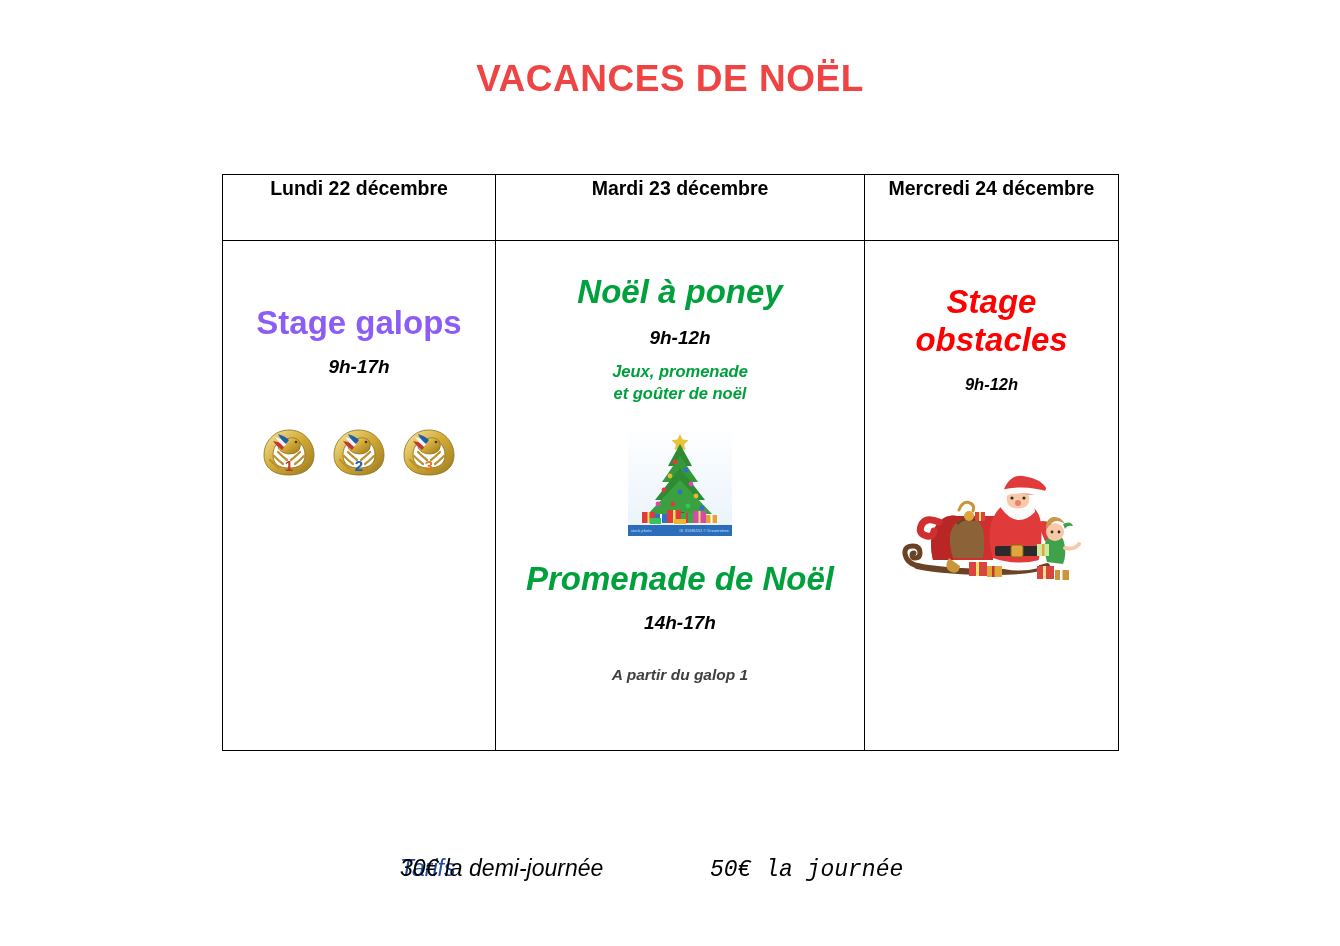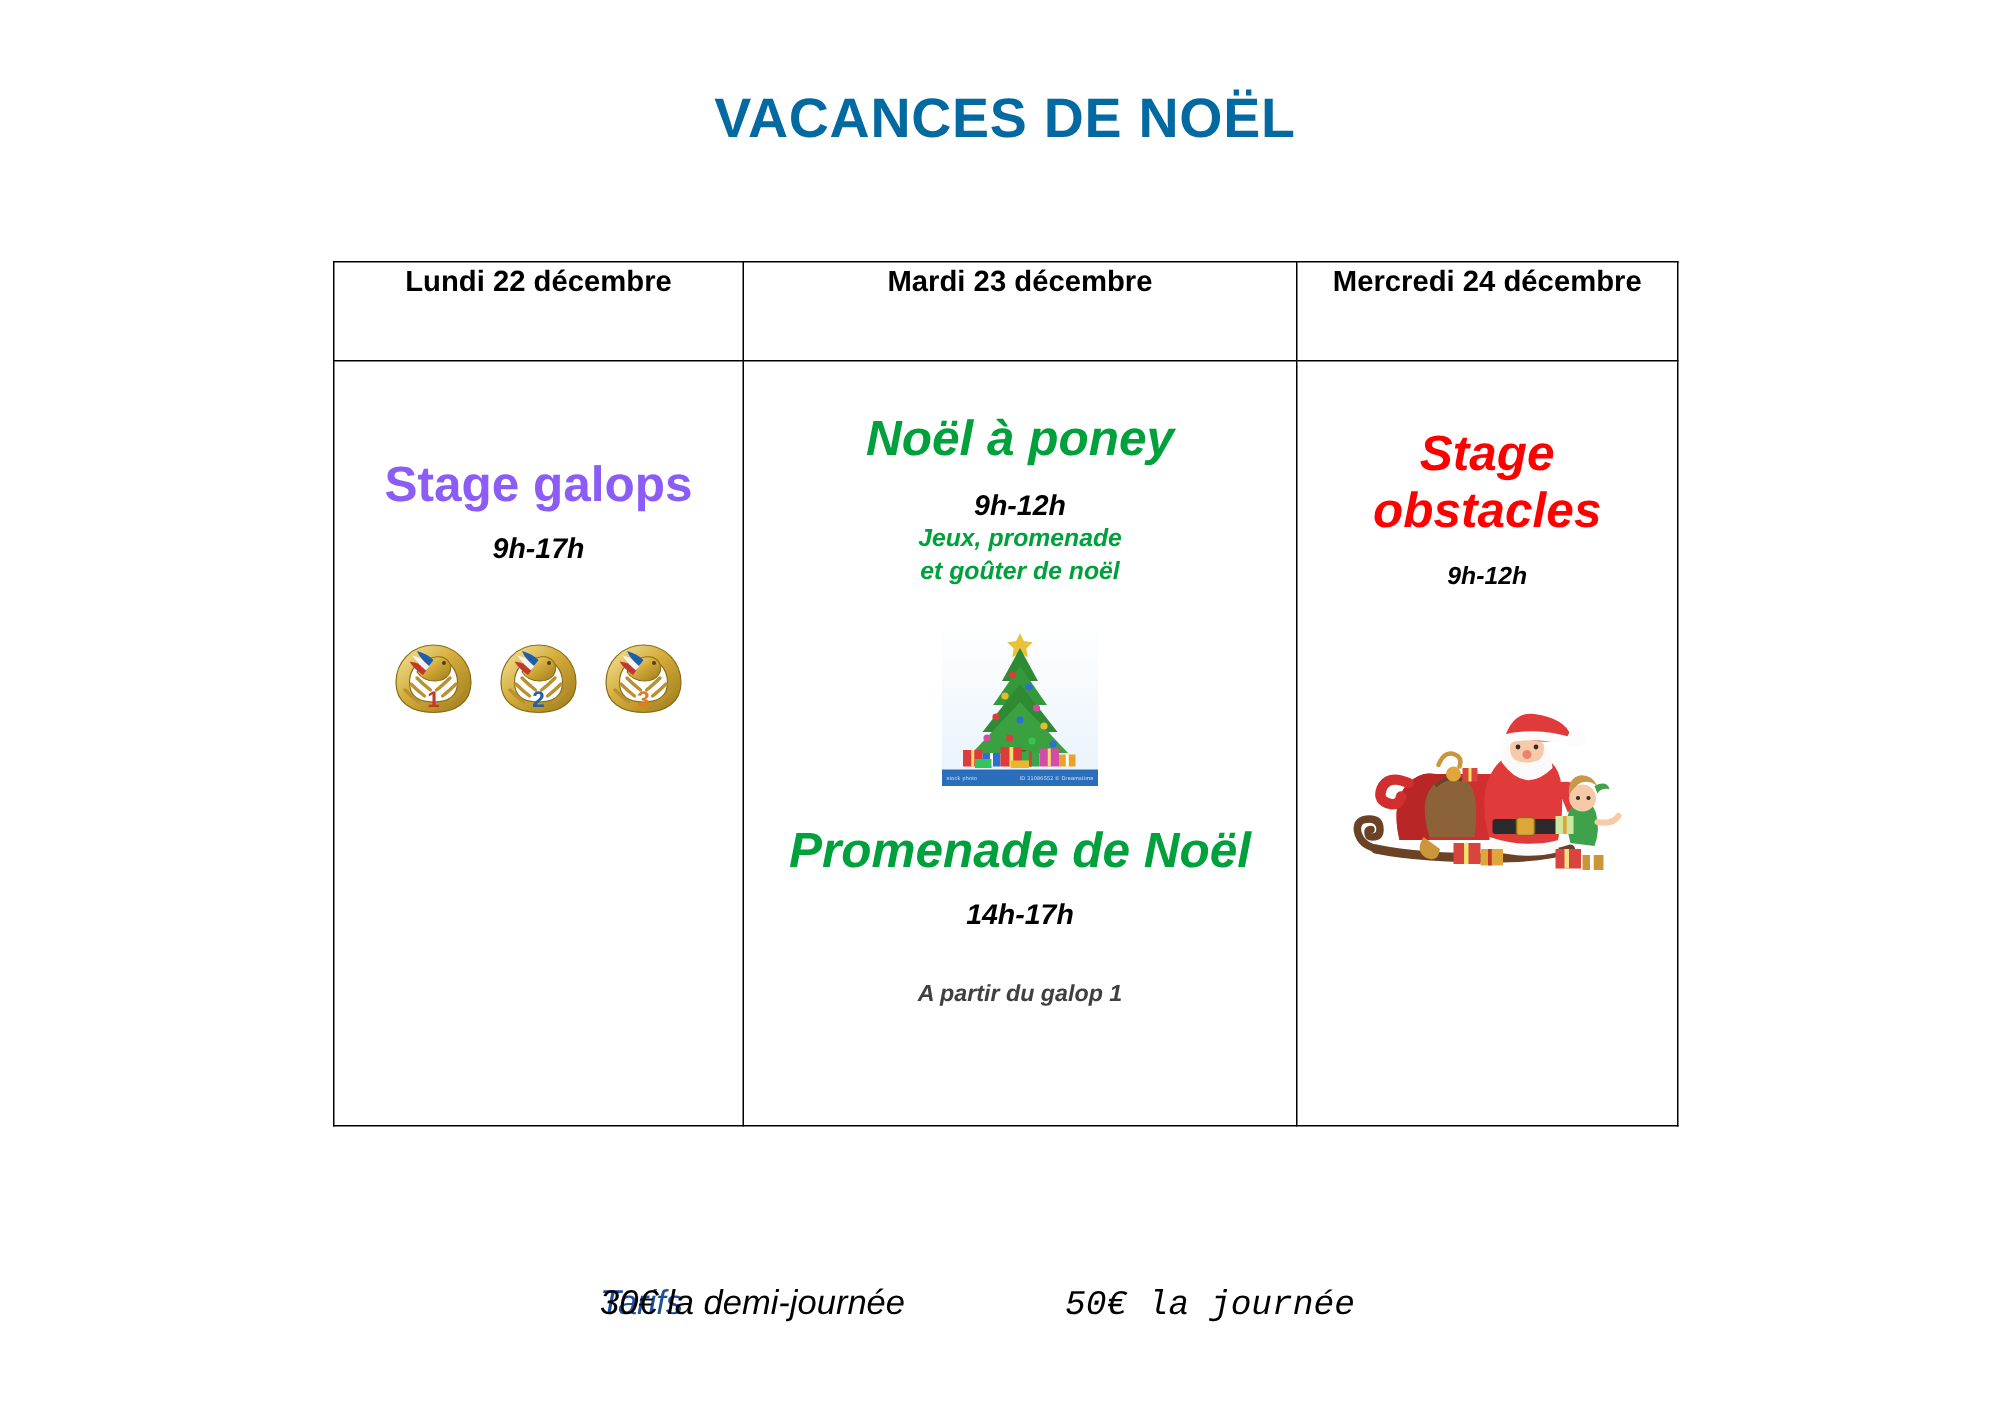--- a/index.html
+++ b/index.html
@@ -18,21 +18,21 @@
 
   
   .page-title {
     position: absolute;
     top: 58px;
     left: 0;
     width: 1340px;
     text-align: center;
     font-size: 37px;
     font-weight: bold;
-    color: #0369a1;
+    color: #ef4444;
     letter-spacing: 0.5px;
   }
 
   
   .schedule-table {
     position: absolute;
     left: 222px;
     top: 174px;
     width: 896px;
     border-collapse: collapse;
@@ -278,21 +278,21 @@
               </svg>
             </span>
           </div>
         </div>
       </td>
 
       <td class="day-cell">
         <div class="cell-inner">
           <div class="activity-title title-green" style="margin-top:32px;text-align:right;">Noël à poney</div>
           <div class="time" style="margin-top:16px;">9h-12h</div>
-          <div class="subtext-green" style="margin-top:0;">Jeux, promenade</div>
+          <div class="subtext-green" style="margin-top:12px;">Jeux, promenade</div>
           <div class="subtext-green">et goûter de noël</div>
 
           <div class="tree-figure" style="margin-top:22px;">
             <svg width="104" height="110" viewBox="0 0 104 110" xmlns="http://www.w3.org/2000/svg">
 
               <path d="M52 8 l2.6 5.4 5.9 .8 -4.3 4.1 1 5.9 -5.2 -2.8 -5.2 2.8 1 -5.9 -4.3 -4.1 5.9 -.8 Z" fill="#E8C33A"></path>
 
               <path d="M52 18 L64 40 L40 40 Z" fill="#2E8B33"></path>
               <path d="M52 30 L70 56 L34 56 Z" fill="#35993A"></path>
               <path d="M52 42 L77 74 L27 74 Z" fill="#2E8B33"></path>

